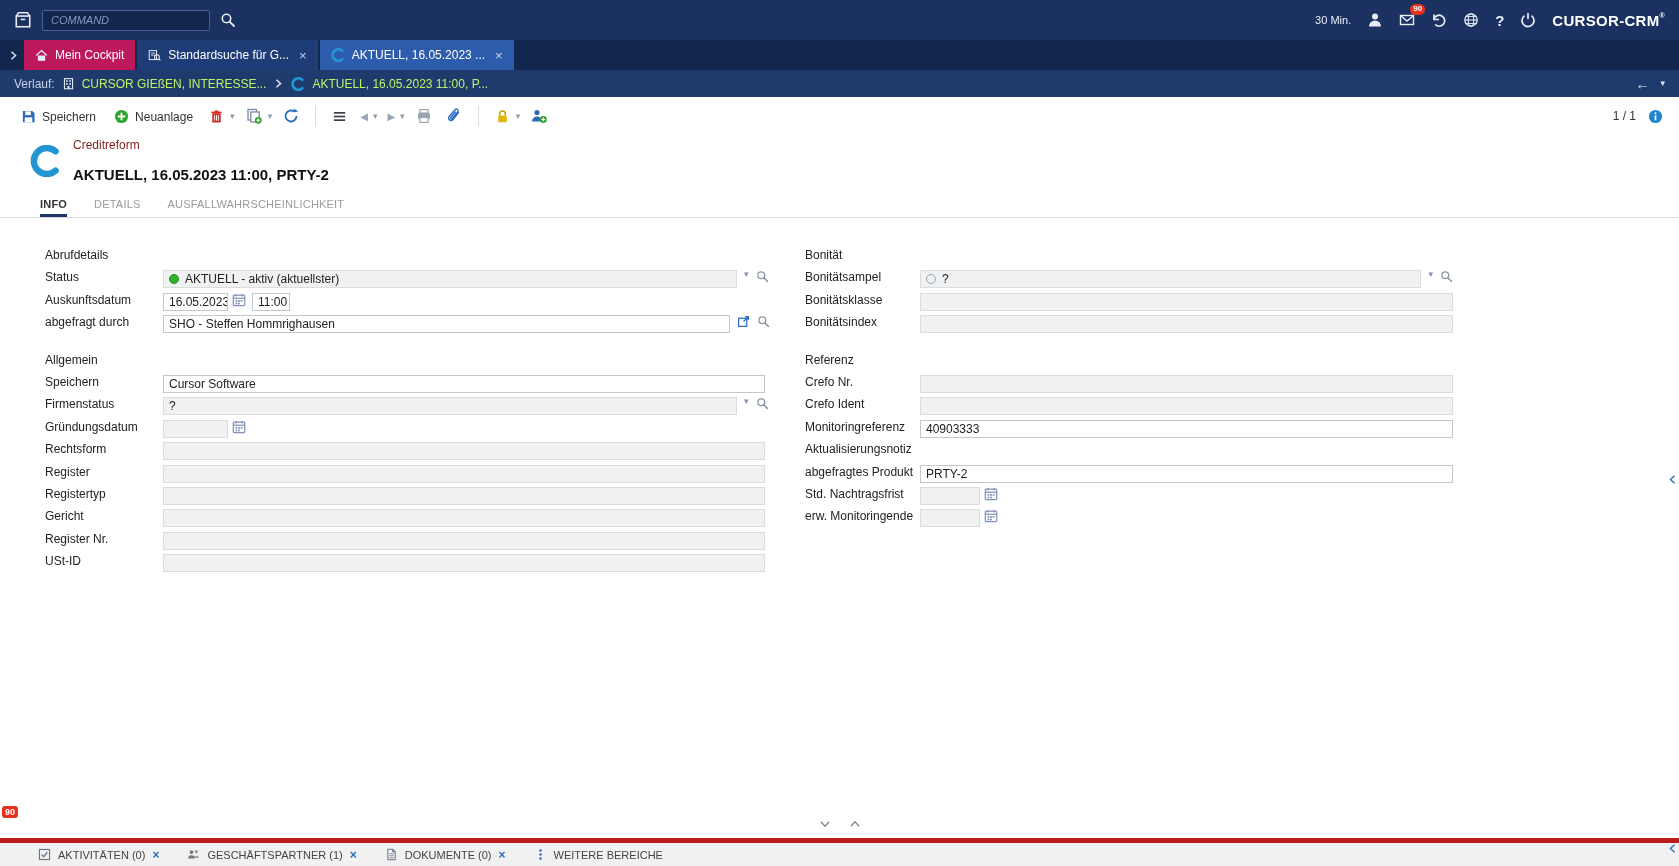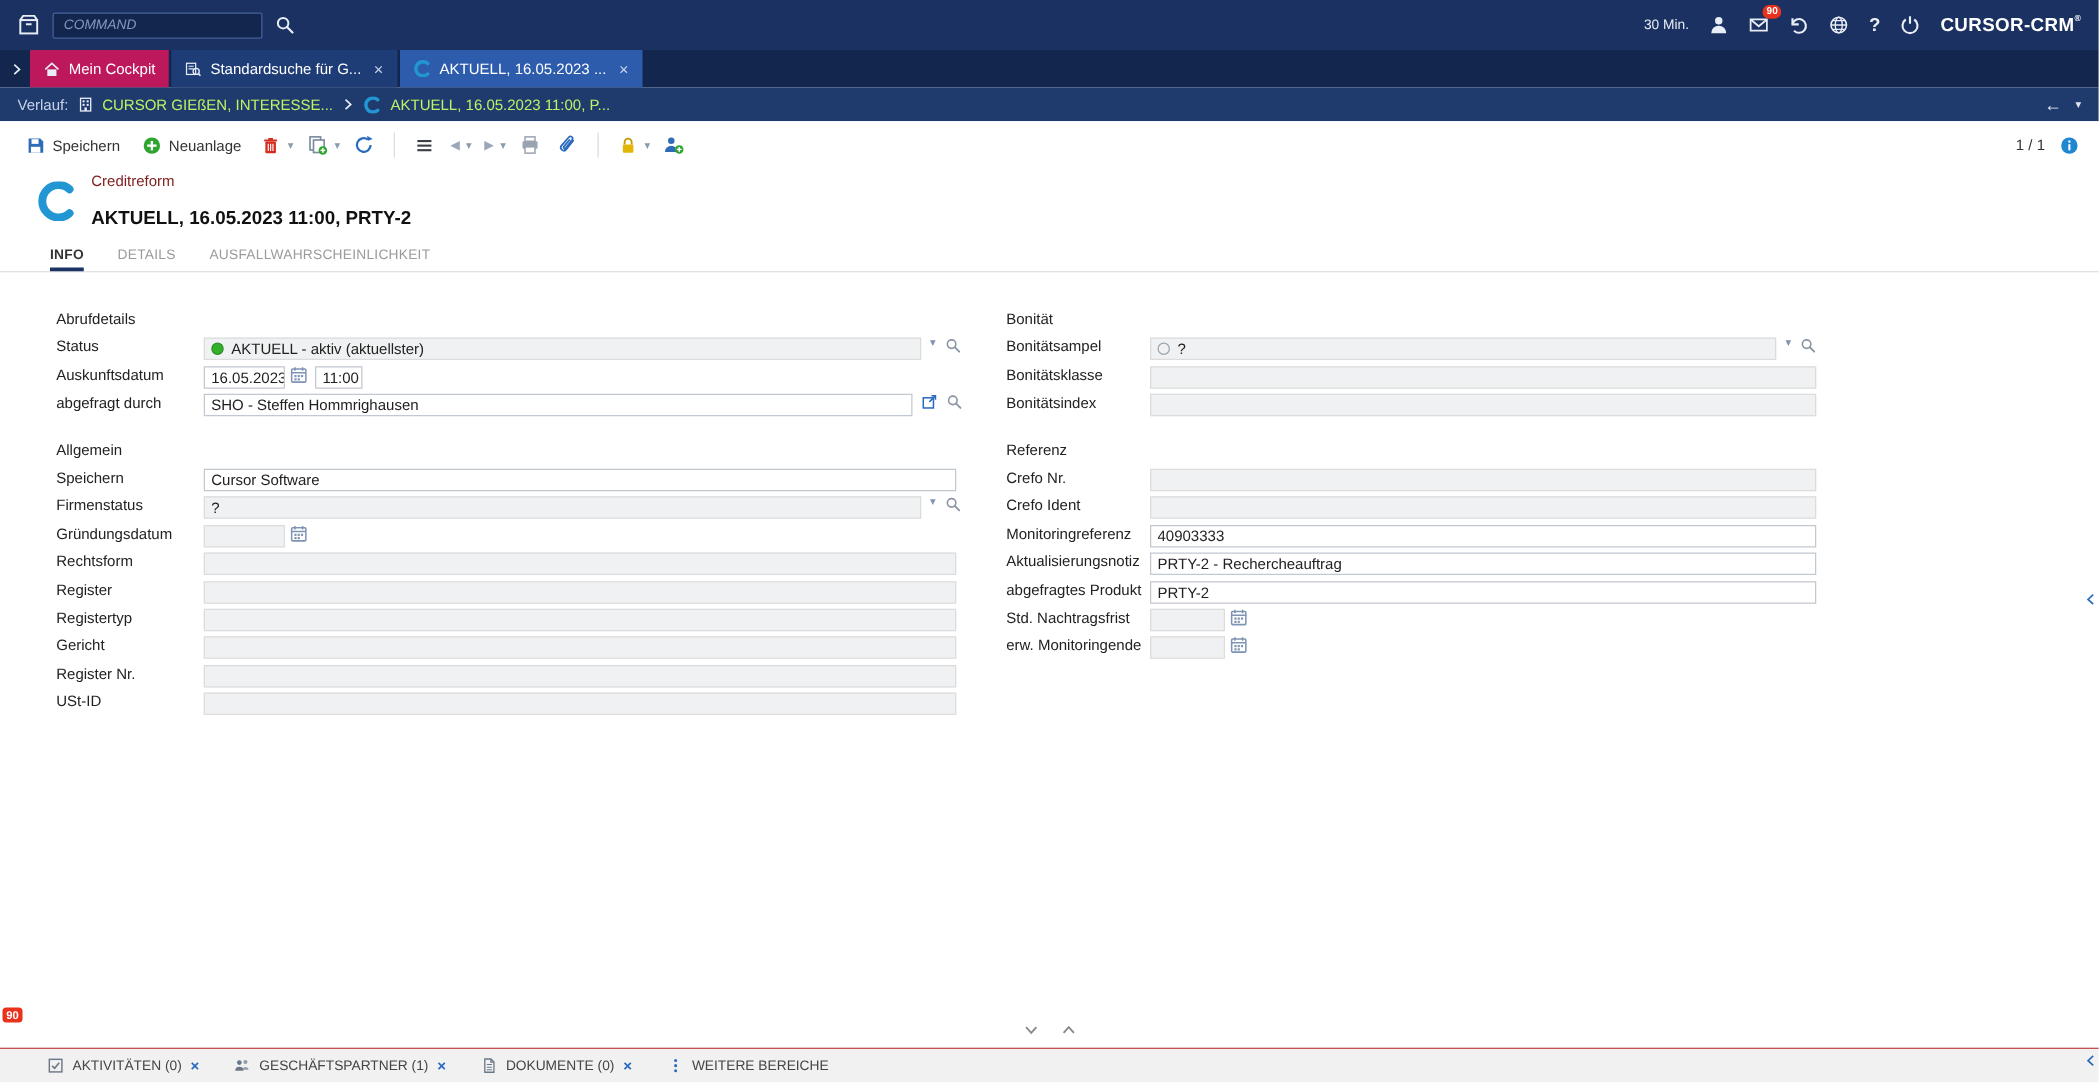--- a/index.html
+++ b/index.html
@@ -78,21 +78,21 @@
   .dot-green{background:#35b02c;border:1px solid #2a8f23}
   .dot-empty{background:transparent;border:1.5px solid #9aa4ae}
   .caret.fld{font-size:9px;color:#7f93b4;margin-left:7px;cursor:pointer}
   .magc{color:#8a95a3;margin-left:7px;cursor:pointer}
   .calc{color:#7f93b4;margin-left:4px;cursor:pointer}
   .extc{color:#2a6bc0;margin-left:7px;cursor:pointer}
   .collapse-ctrl{margin-top:auto;align-self:center;display:flex;gap:18px;padding-bottom:8px;color:#8a8a8a}
   .collapse-ctrl .ic{cursor:pointer}
 
   
-  .bottombar{height:28px;background:#f1f1f1;border-top:1px solid #b91c1c;display:flex;align-items:center;gap:28px;padding-left:38px;flex:none}
+  .bottombar{height:28px;background:#f1f1f1;border-top:5px solid #b91c1c;display:flex;align-items:center;gap:28px;padding-left:38px;flex:none}
   .btab{display:flex;align-items:center;gap:7px;cursor:pointer}
   .btlabel{font-size:11px;color:#444}
   .bclose{color:#2a6bc0;font-weight:bold;font-size:12px;cursor:pointer}
   .bico{color:#6b7788}
   .bico.blue{color:#2a6bc0}
 
   
   .floating-badge{position:absolute;left:2px;top:806px;background:#e8321e;color:#fff;font-size:9px;font-weight:bold;padding:1px 3px;border-radius:3px;z-index:5;cursor:pointer}
   .edge-toggle{position:absolute;right:1px;color:#2a6bc0;cursor:pointer;z-index:5}
   .edge-toggle.mid{top:474px}
@@ -586,23 +586,20 @@
             </span>
         </div>
         <div class="frow">
           <span class="flabel">Monitoringreferenz</span>
           <span class="ctl ed w612">
               <span>40903333</span>
             </span>
         </div>
         <div class="frow">
           <span class="flabel">Aktualisierungsnotiz</span>
-          <span class="ctl ed w612">
-              <span>PRTY-2 - Rechercheauftrag</span>
-            </span>
         </div>
         <div class="frow">
           <span class="flabel">abgefragtes Produkt</span>
           <span class="ctl ed w612">
               <span>PRTY-2</span>
             </span>
         </div>
         <div class="frow">
           <span class="flabel">Std. Nachtragsfrist</span>
           <span class="ctl ro w60">

